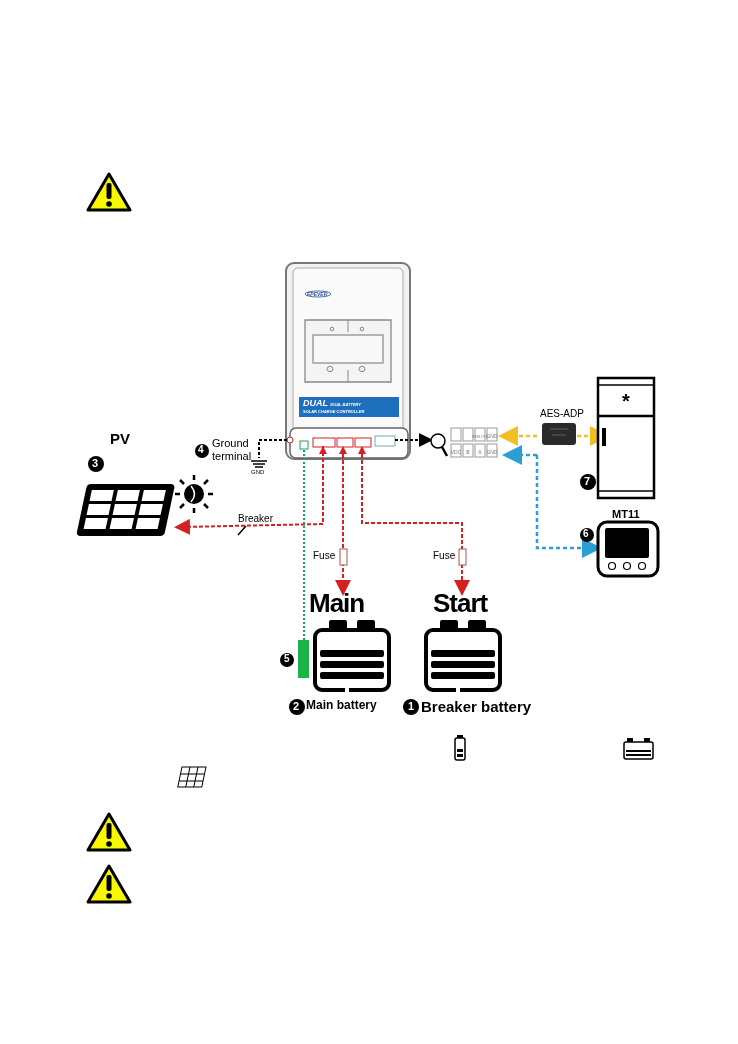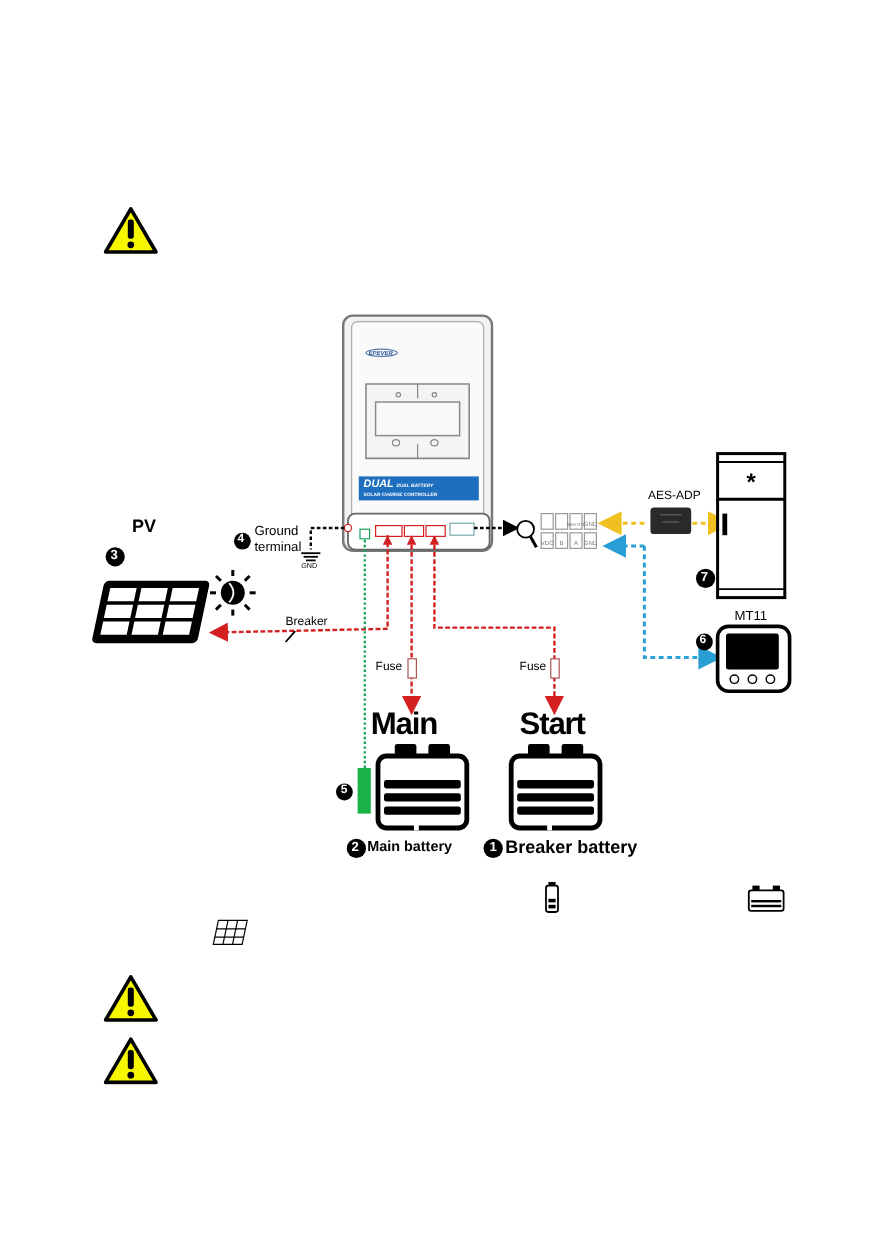--- a/index.html
+++ b/index.html
@@ -241,21 +241,21 @@
 <div class="lbl" style="left:284px;top:653px;font-size:10px;color:#fff;font-weight:bold;">5</div>
 
 <div class="lbl" style="left:293px;top:700px;font-size:11px;color:#fff;font-weight:bold;">2</div>
 <div class="lbl" style="left:306px;top:698px;font-size:12px;font-weight:bold;">Main battery</div>
 <div class="lbl" style="left:408px;top:700px;font-size:11px;color:#fff;font-weight:bold;">1</div>
 <div class="lbl" style="left:421px;top:698px;font-size:15px;font-weight:bold;">Breaker battery</div>
 
 <div class="lbl" style="left:540px;top:408px;font-size:10px;font-weight:normal;">AES-ADP</div>
 <div class="lbl" style="left:584px;top:475px;font-size:11px;color:#fff;font-weight:bold;">7</div>
 <div class="lbl" style="left:583px;top:528px;font-size:10px;color:#fff;font-weight:bold;">6</div>
-<div class="lbl" style="left:612px;top:508px;font-size:11px;font-weight:normal;">MT11</div>
+<div class="lbl" style="left:612px;top:508px;font-size:11px;font-weight:bold;">MT11</div>
 
 <svg class="abs" style="left:86px;top:812px" width="46" height="40" viewBox="0 0 46 40">
   <polygon points="23,2 44,38 2,38" fill="#f7f700" stroke="#000" stroke-width="3" stroke-linejoin="round"></polygon>
   <rect x="20.5" y="11" width="5" height="16" rx="2" fill="#000"></rect>
   <circle cx="23" cy="32" r="2.8" fill="#000"></circle>
 </svg>
 <svg class="abs" style="left:86px;top:864px" width="46" height="40" viewBox="0 0 46 40">
   <polygon points="23,2 44,38 2,38" fill="#f7f700" stroke="#000" stroke-width="3" stroke-linejoin="round"></polygon>
   <rect x="20.5" y="11" width="5" height="16" rx="2" fill="#000"></rect>
   <circle cx="23" cy="32" r="2.8" fill="#000"></circle>

